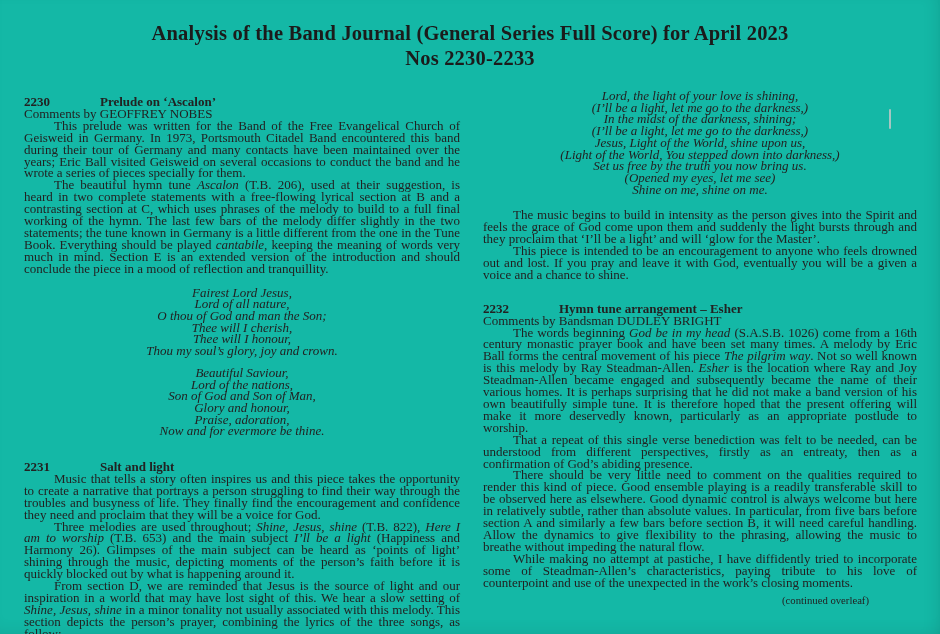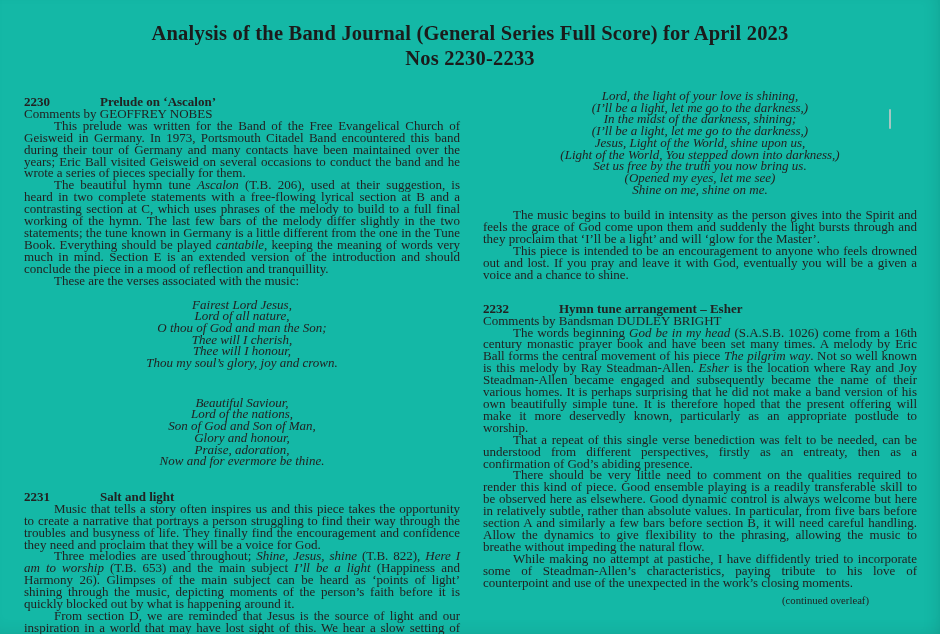--- a/index.html
+++ b/index.html
@@ -42,21 +42,21 @@
   }
   .shead .num { width: 76px; flex: 0 0 76px; }
   .byline { text-align: left; font-weight: normal; }
   .para { margin: 0; text-indent: 30px; text-align: justify; }
   .verse {
     font-style: italic;
     text-align: center;
     line-height: 11.7px;
     margin: 12px 0 0 0;
   }
-  .verse-gap { margin-top: 28px; }
+  .verse-gap { margin-top: 10px; }
   .mt-2231 { margin-top: 24px; }
   .prayer { margin: 0 0 14px 0; }
   .mt-2232 { margin-top: 22px; }
   .continued {
     position: absolute;
     top: 594px; left: 483px; width: 434px;
     font-size: 10.7px;
     text-align: right;
     padding-right: 48px;
     box-sizing: border-box;
@@ -84,21 +84,20 @@
 
   <div class="col left">
 
     <div class="shead">
       <span class="num">2230</span>
       <span class="stitle">Prelude on ‘Ascalon’</span>
     </div>
     <div class="byline">Comments by GEOFFREY NOBES</div>
     <p class="para"><span>This prelude was written for the Band of the Free Evangelical Church of Geisweid in Germany. In 1973, Portsmouth Citadel Band encountered this band during their tour of Germany and many contacts have been maintained over the years; Eric Ball visited Geisweid on several occasions to conduct the band and he wrote a series of pieces specially for them.</span></p>
     <p class="para"><span>The beautiful hymn tune </span><span style="font-style: italic;">Ascalon</span><span> (T.B. 206), used at their suggestion, is heard in two complete statements with a free-flowing lyrical section at B and a contrasting section at C, which uses phrases of the melody to build to a full final working of the hymn. The last few bars of the melody differ slightly in the two statements; the tune known in Germany is a little different from the one in the Tune Book. Everything should be played </span><span style="font-style: italic;">cantabile,</span><span> keeping the meaning of words very much in mind. Section E is an extended version of the introduction and should conclude the piece in a mood of reflection and tranquillity.</span></p>
-    <p class="para"><span>These are the verses associated with the music:</span></p>
     <div class="verse">
         <div>Fairest Lord Jesus,</div>
         <div>Lord of all nature,</div>
         <div>O thou of God and man the Son;</div>
         <div>Thee will I cherish,</div>
         <div>Thee will I honour,</div>
         <div>Thou my soul’s glory, joy and crown.</div>
       </div>
     <div class="verse verse-gap">
         <div>Beautiful Saviour,</div>

